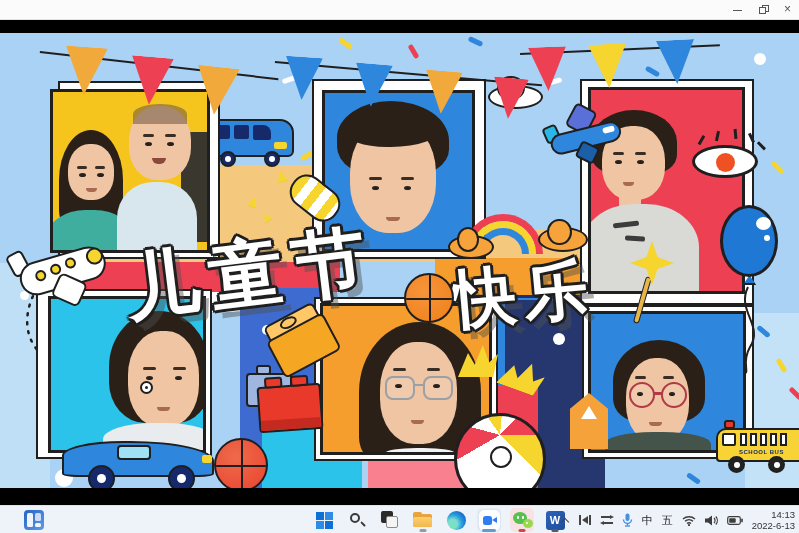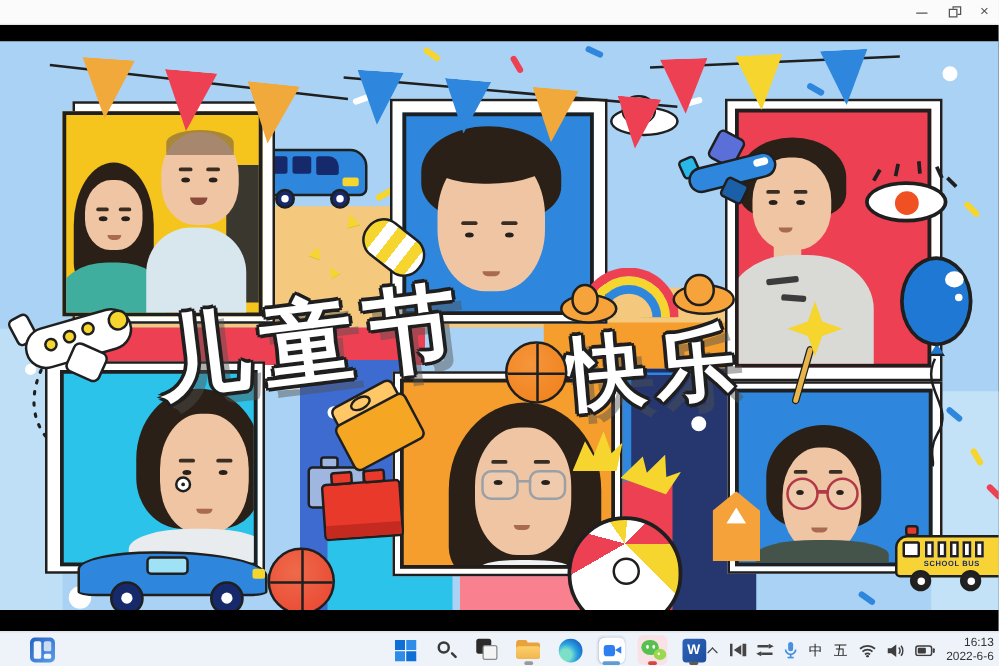--- a/index.html
+++ b/index.html
@@ -472,17 +472,17 @@
       <polygon points="0,3.5 3,3.5 7,0.5 7,10.5 3,7.5 0,7.5" fill="#3d3d3d"></polygon>
       <path d="M9 3a3.5 3.5 0 0 1 0 5" stroke="#3d3d3d" stroke-width="1.2" fill="none"></path>
       <path d="M10.8 1.5a6 6 0 0 1 0 8" stroke="#3d3d3d" stroke-width="1.2" fill="none"></path>
     </svg>
     <svg width="16" height="9" viewBox="0 0 16 9" style="cursor:pointer;">
       <rect x="0.7" y="0.7" width="12.6" height="7.6" rx="1.8" stroke="#3d3d3d" stroke-width="1.2" fill="none"></rect>
       <rect x="2.2" y="2.2" width="6.5" height="4.6" rx="0.8" fill="#3d3d3d"></rect>
       <rect x="14.2" y="2.6" width="1.6" height="3.8" rx="0.8" fill="#3d3d3d"></rect>
     </svg>
     <div id="clock">
-      <div>16:13</div>
-      <div>2022-6-6</div>
+      <div>14:13</div>
+      <div>2022-6-13</div>
     </div>
   </div>
 </div>
 
 </body></html>

